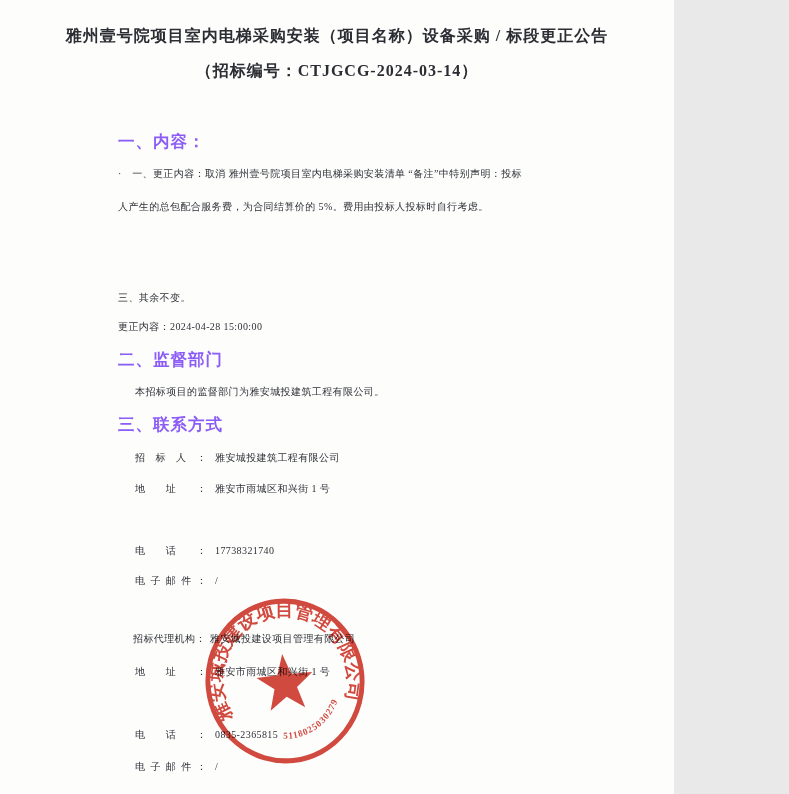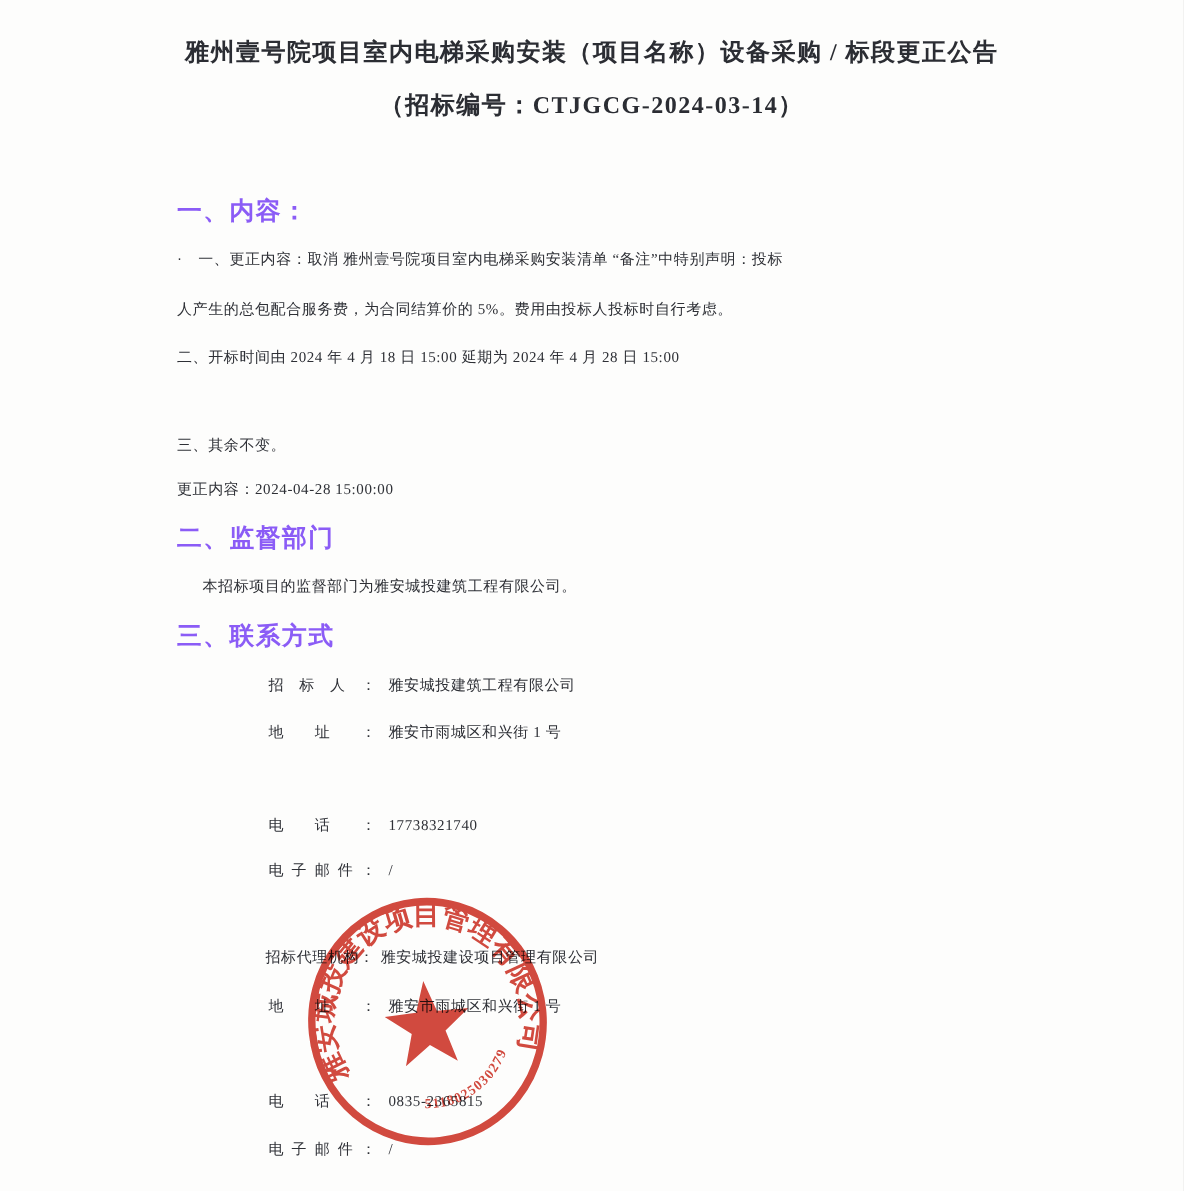--- a/index.html
+++ b/index.html
@@ -1,18 +1,18 @@
 <!DOCTYPE html>
 <html style="--seal-color: #cf3a2e;"><head>
 <meta charset="utf-8">
 <style>
   html,body{margin:0;padding:0;background:#e9e9e9;}
   .page{
     position:relative;
-    width:789px;height:794px;
+    width:674px;height:794px;
     background:#fdfdfc;
     overflow:hidden;
     font-family:"Liberation Serif","DejaVu Serif",serif;
     color:#2e3036;
   }
   .line{
     position:absolute;
     left:118px;
     font-size:10px;
     line-height:20px;
@@ -28,21 +28,21 @@
     letter-spacing:1px;
     color:#2b2d33;
   }
   .heading{
     font-family:"Liberation Sans","DejaVu Sans",sans-serif;
     font-weight:700;
     font-size:16.5px;
     letter-spacing:1px;
     color:#8b5cf6;
   }
-  .row{left:135px;margin-left:44px;}
+  .row{left:135px;}
   .lbl{
     display:inline-block;
     width:72px;
     text-align:justify;
     text-align-last:justify;
     vertical-align:top;
   }
   .val{margin-left:8px;}
   .row-wide{left:133px;}
   .row-wide .lbl{width:auto;text-align-last:auto;}
@@ -69,21 +69,20 @@
 <div class="page">
 
   <div class="line title" style="top:26px">雅州壹号院项目室内电梯采购安装（项目名称）设备采购 / 标段更正公告</div>
   <div class="line title" style="top:61px">（招标编号：CTJGCG-2024-03-14）</div>
 
   <div class="line heading" style="top:131px">一、内容：</div>
 
   <div class="line" style="top:164px">·　一、更正内容：取消 雅州壹号院项目室内电梯采购安装清单 “备注”中特别声明：投标</div>
   <div class="line" style="top:197px">人产生的总包配合服务费，为合同结算价的 5%。费用由投标人投标时自行考虑。</div>
 
-  <div class="line" style="top:229px">二、开标时间由 2024 年 4 月 18 日 15:00 延期为 2024 年 4 月 28 日 15:00</div>
 
   <div class="line" style="top:288px">三、其余不变。</div>
 
   <div class="line" style="top:317px">
     <span>更正内容：</span><span>2024-04-28  15:00:00</span>
   </div>
 
   <div class="line heading" style="top:349px">二、监督部门</div>
   <div class="line" style="top:382px;left:135px">本招标项目的监督部门为雅安城投建筑工程有限公司。</div>
 

